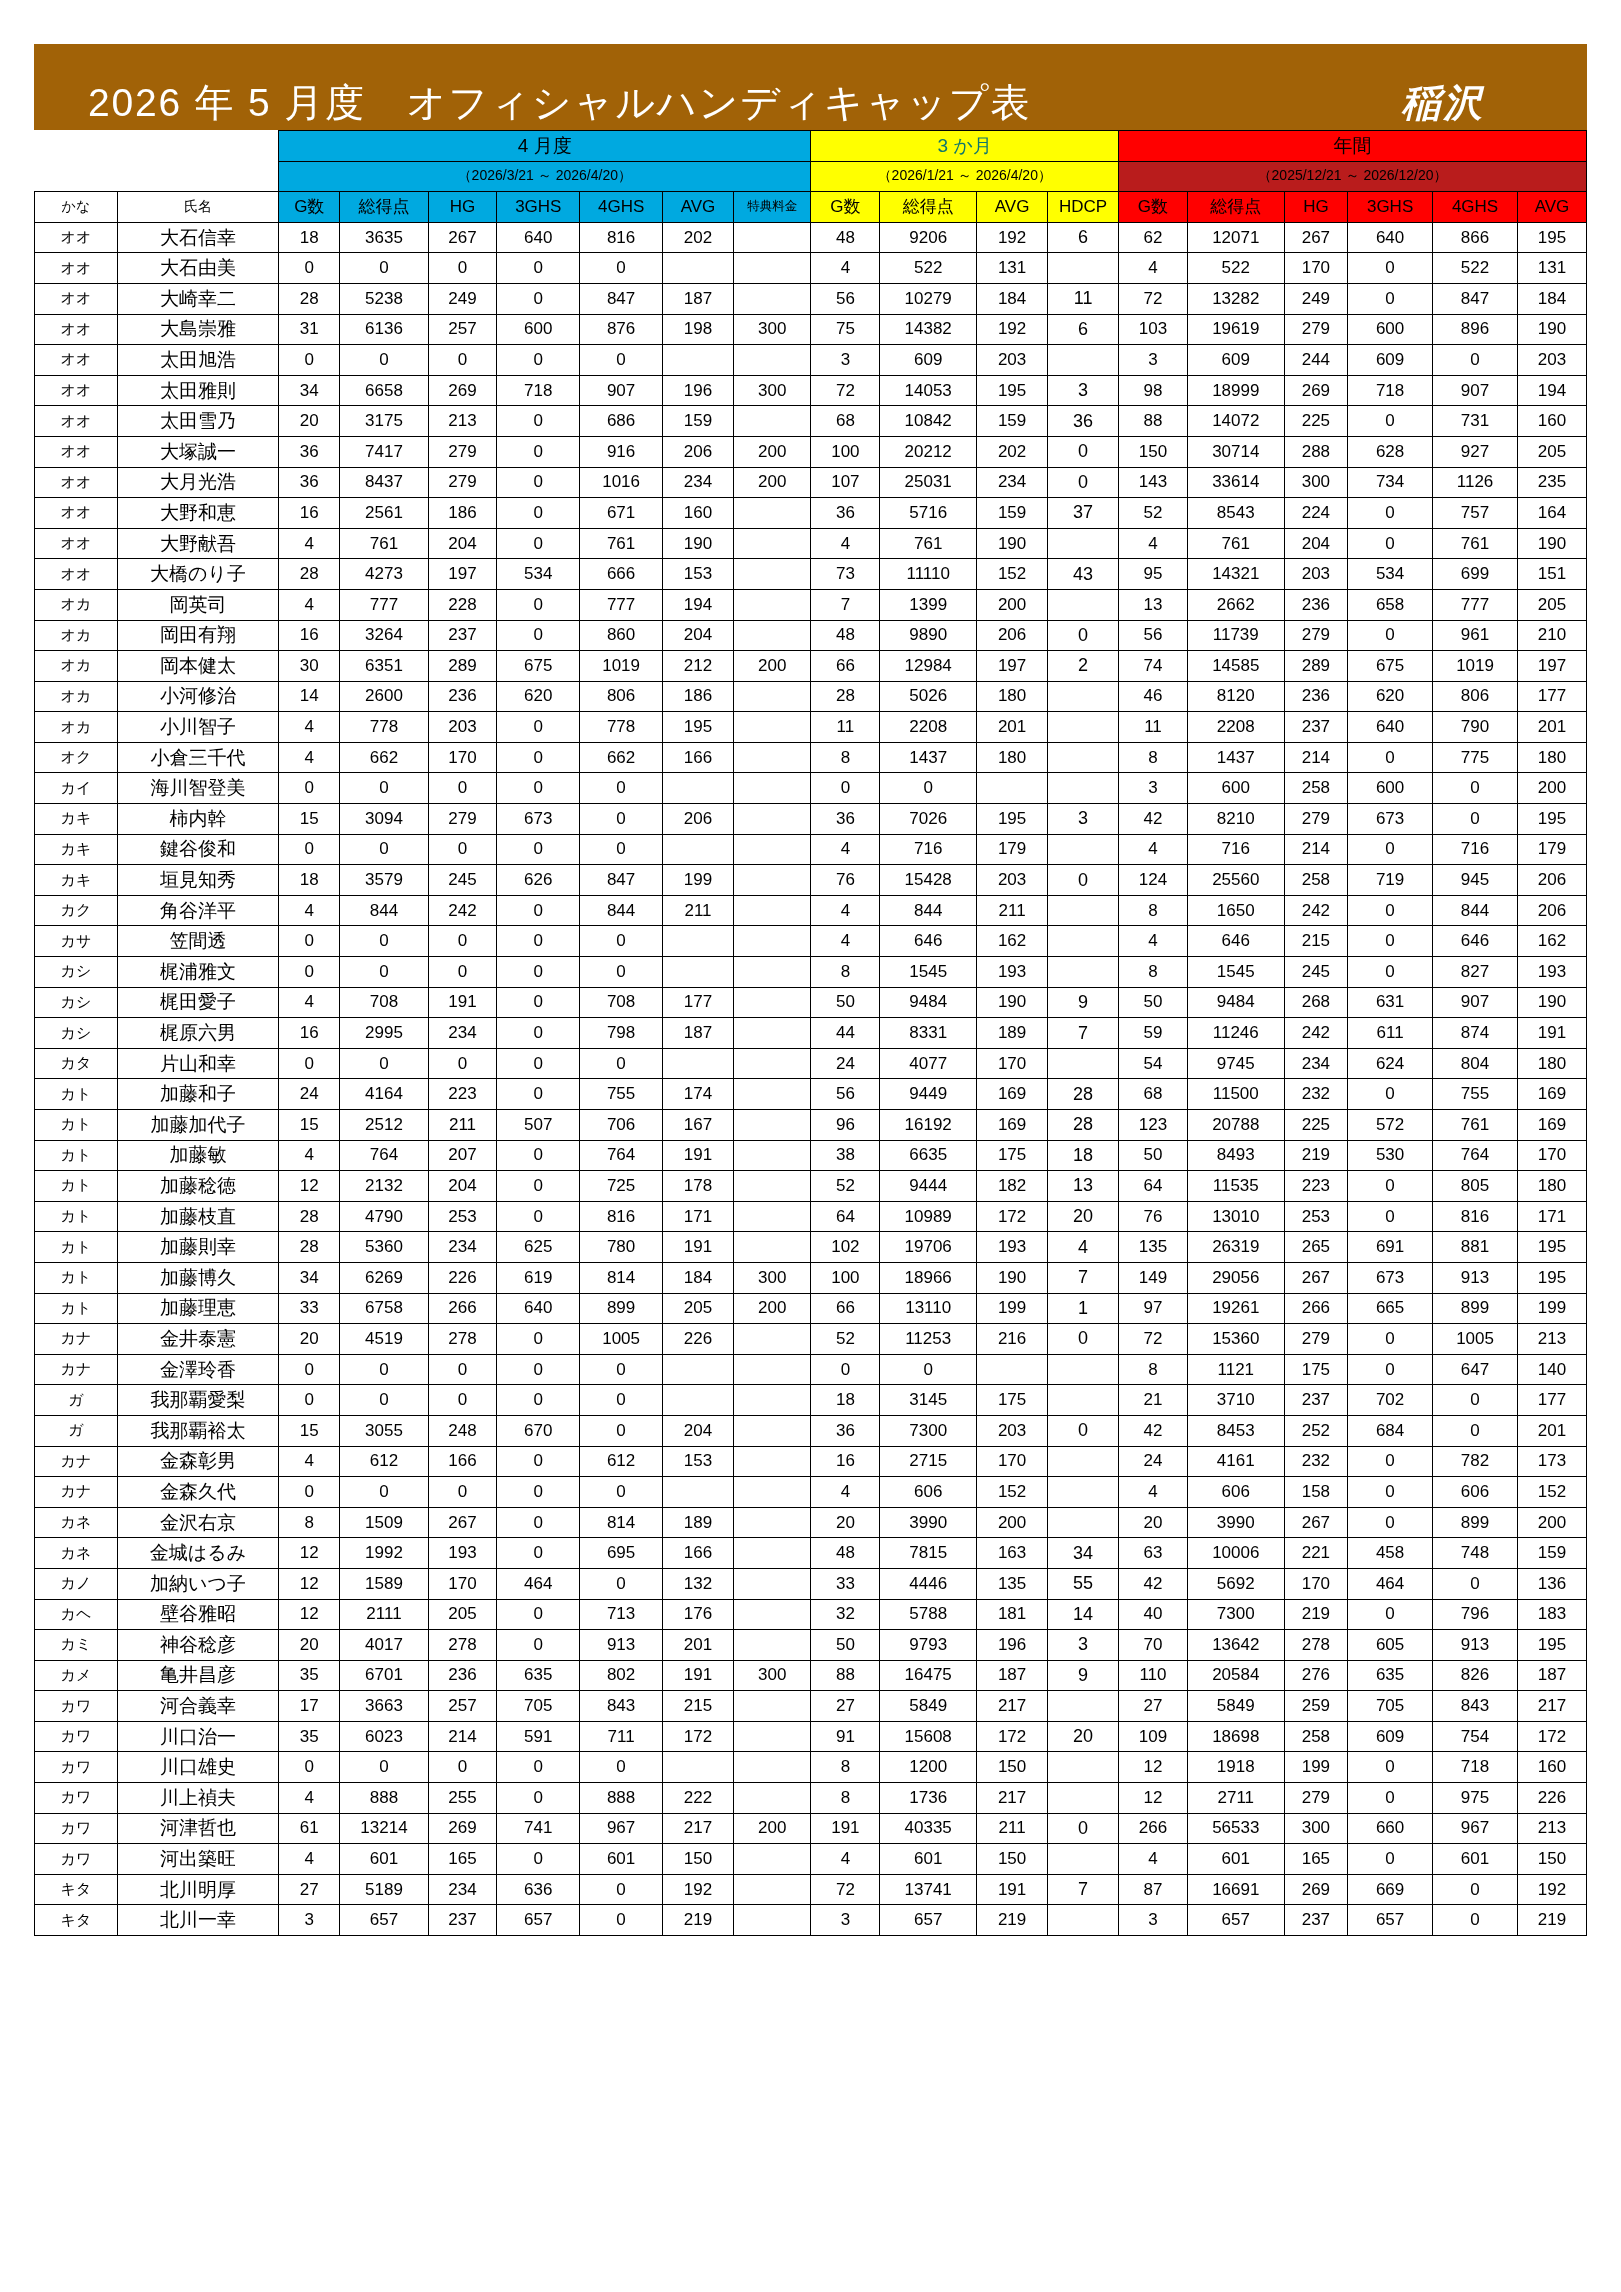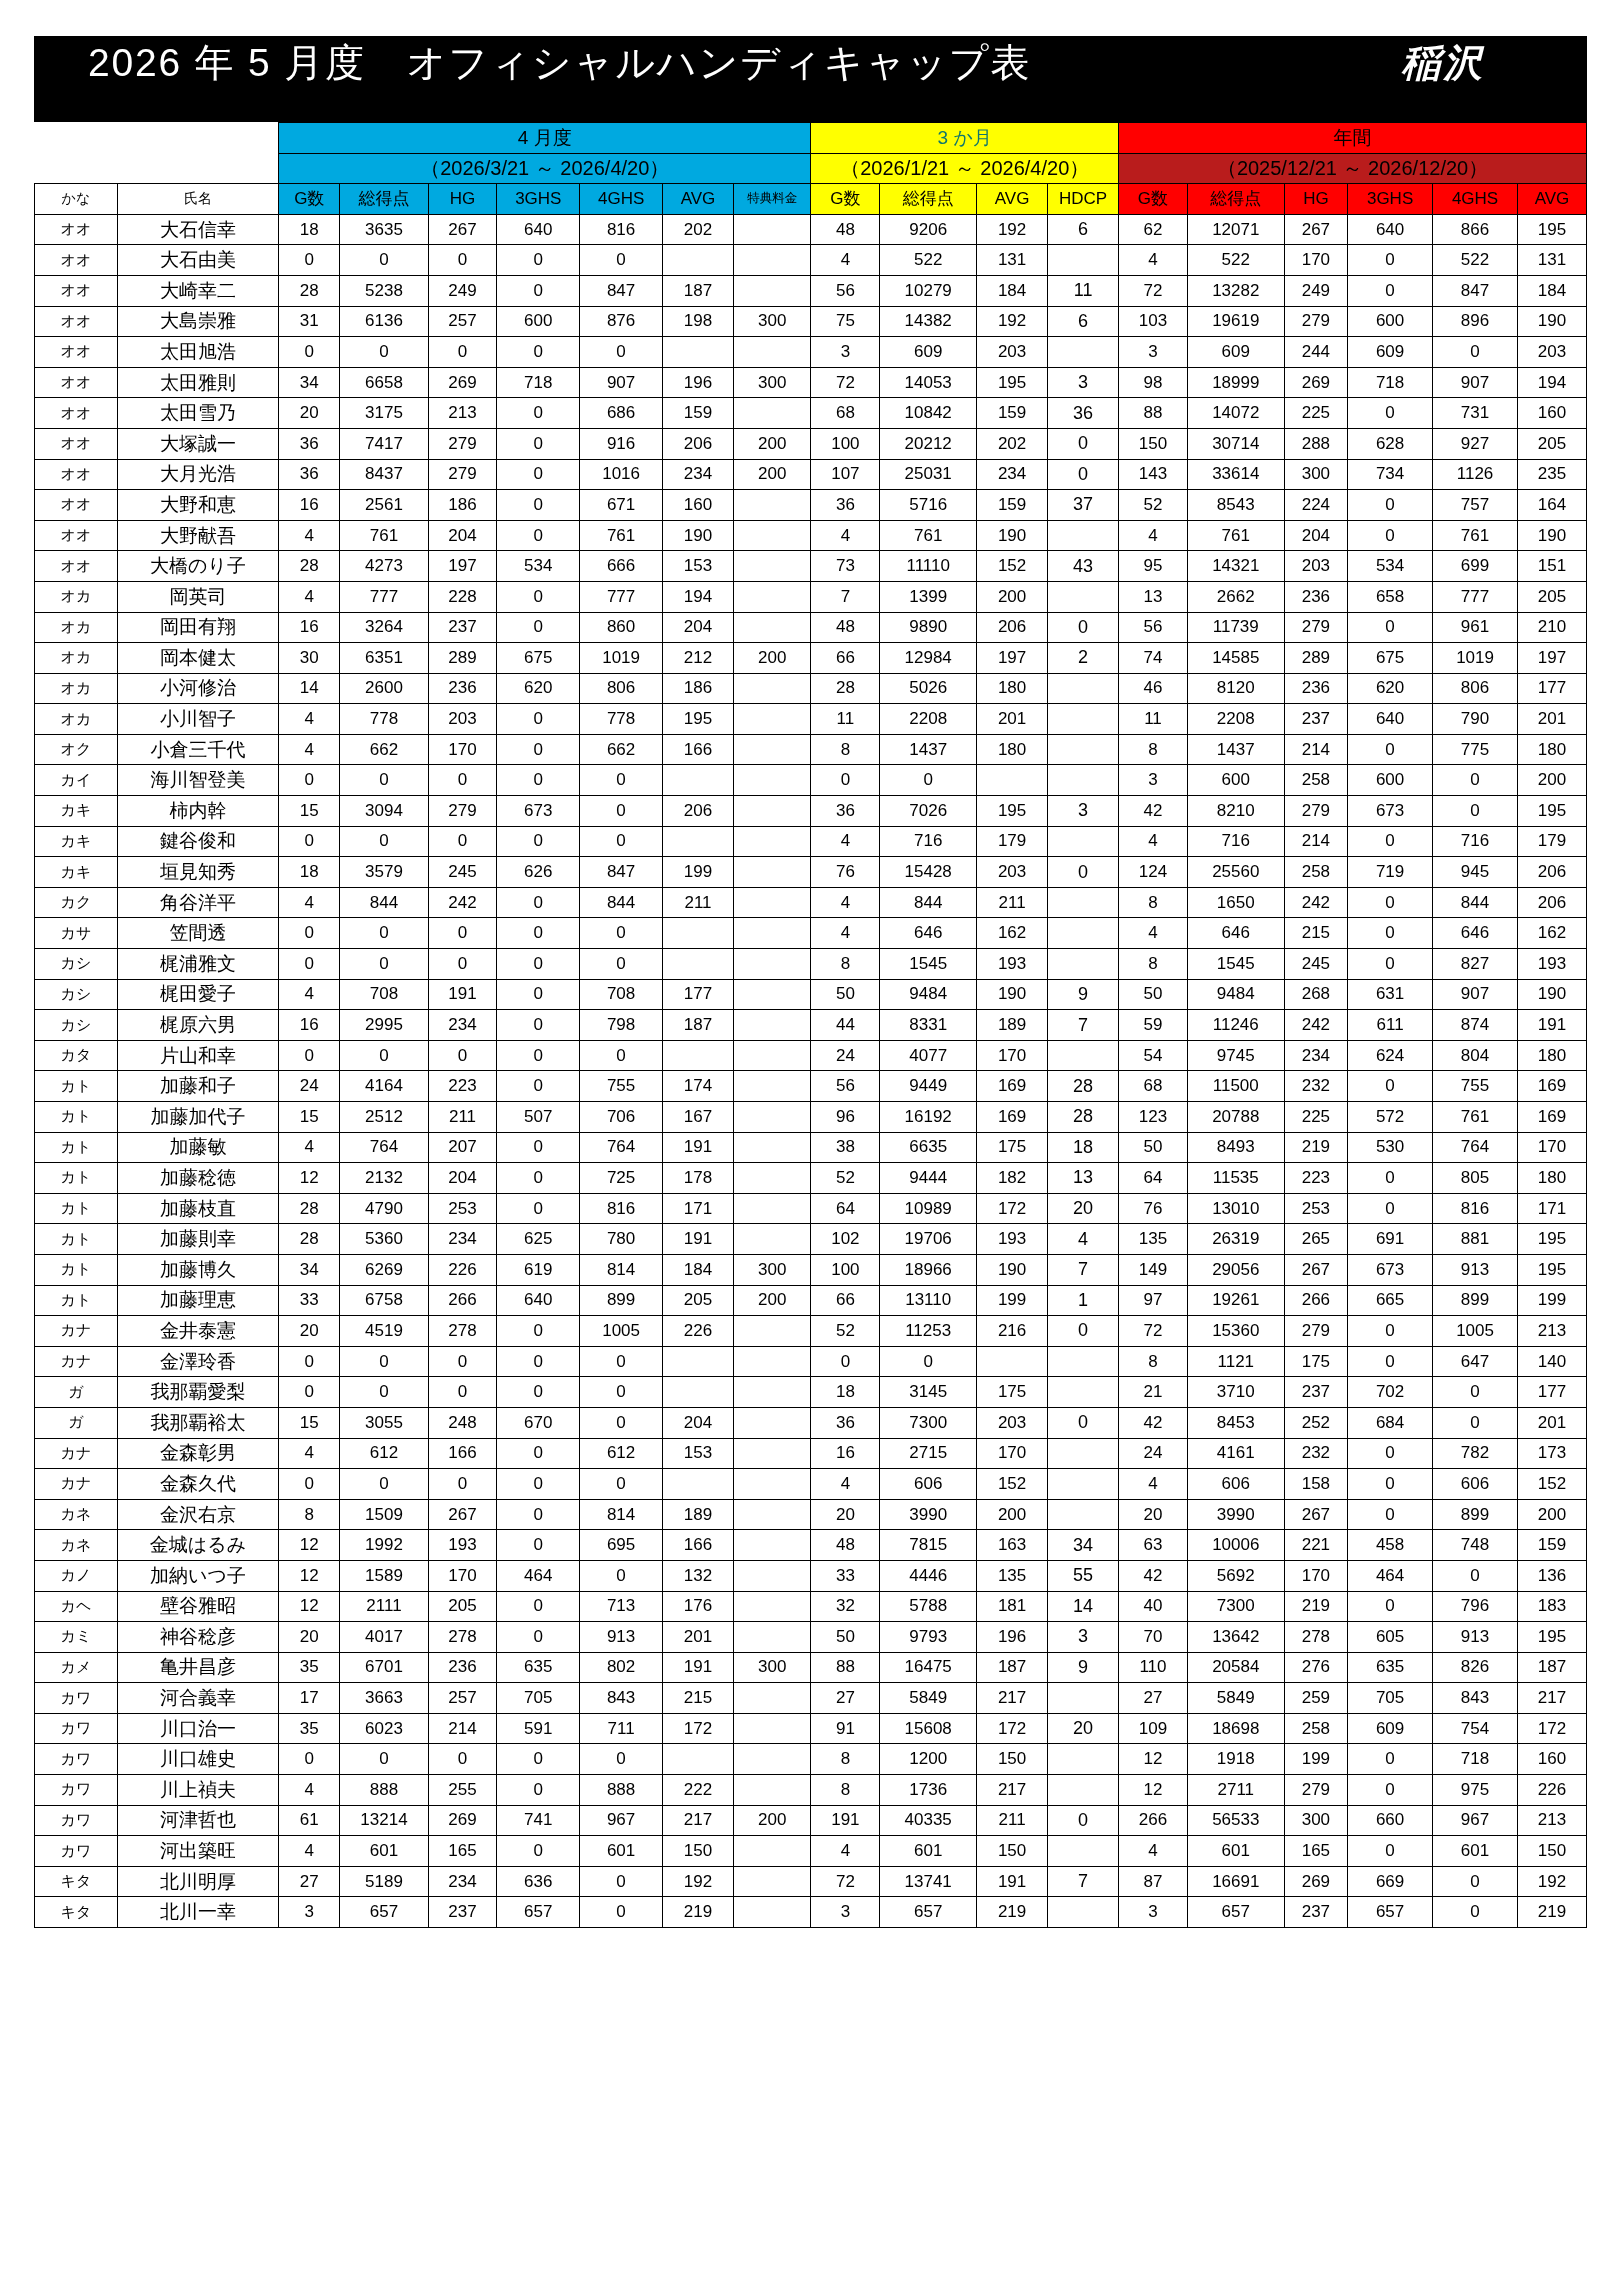--- a/index.html
+++ b/index.html
@@ -9,28 +9,29 @@
     color:#000;
     -webkit-font-smoothing:antialiased;
   }
   .page{
     width:1621px;
     box-sizing:border-box;
     padding:36px 34px 27px 34px;
   }
   
   .banner{
-    background:#000000;
+    background:#a16207;
     color:#fff;
     height:86px;
     display:flex;
-    align-items:flex-start;
+    align-items:flex-end;
     justify-content:space-between;
     padding:0 39px 0 54px;
     box-sizing:border-box;
+    margin-top:8px;
   }
   .banner-title{
     font-size:39px;
     letter-spacing:1.8px;
     font-weight:normal;
     white-space:nowrap;
   }
   .banner-right{
     font-size:39px;
     font-weight:bold;
@@ -57,21 +58,21 @@
   
   .grp{
     font-weight:bold;
     font-size:19px;
     height:27px;
   }
   .grp.blue{background:#00a9e0;color:#000;}
   .grp.yellow{background:#ffff00;color:#0f766e;}
   .grp.red{background:#ff0000;color:#000;}
   .rng{
-    font-size:20px;
+    font-size:14px;
     height:30px;
   }
   .rng.blue{background:#00a9e0;}
   .rng.yellow{background:#ffff00;}
   .rng.red{background:#b91c1c;}
   .colhead{
     font-weight:bold;
     font-size:17px;
     height:30px;
   }

